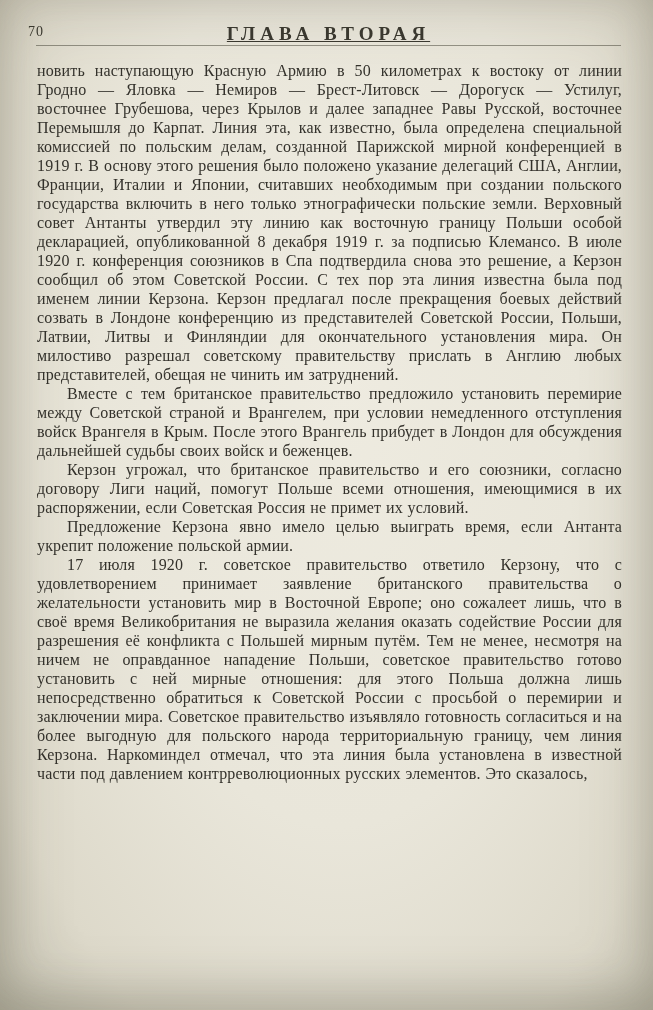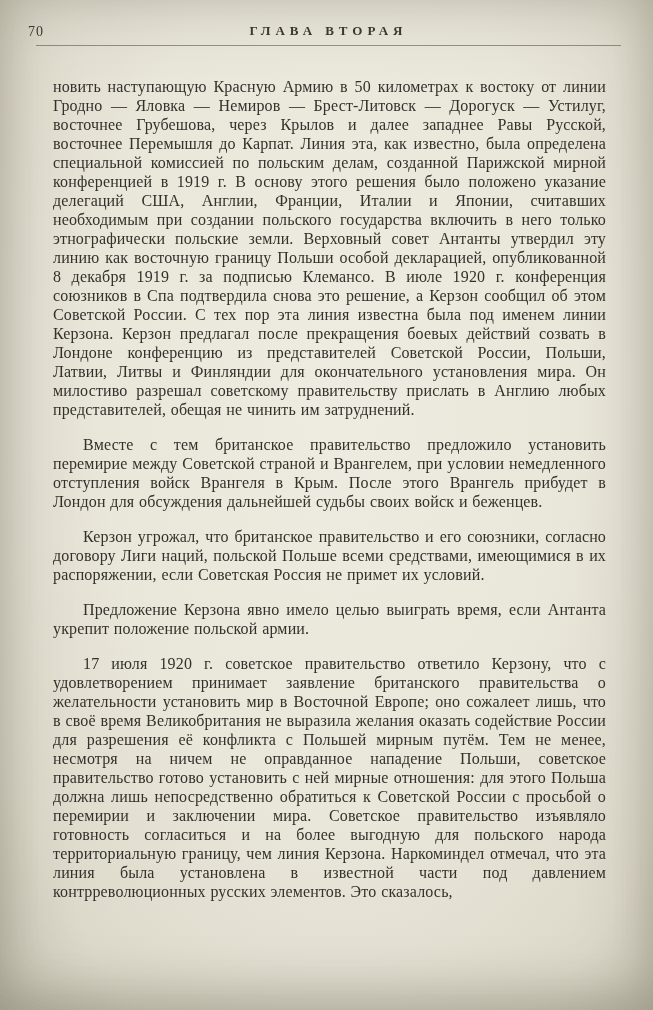--- a/index.html
+++ b/index.html
@@ -32,24 +32,25 @@
     font-size: 14px;
     letter-spacing: 1px;
     color: #3a382f;
   }
   .running-title {
     position: absolute;
     left: 0;
     right: 0;
     top: 0;
     text-align: center;
-    font-size: 13px;
+    font-size: 19px;
     letter-spacing: 5px;
     font-weight: bold;
     color: #3a382f;
+    text-decoration: underline;
   }
   .header-rule {
     position: absolute;
     top: 45px;
     left: 36px;
     right: 32px;
     height: 1px;
     background: rgba(62, 59, 47, 0.5);
   }
   .body-text {
@@ -58,21 +59,21 @@
     left: 37px;
     right: 31px;
     text-align: justify;
     font-size: 16px;
     line-height: 19px;
     letter-spacing: 0.15px;
     word-spacing: 0.6px;
     text-rendering: optimizeLegibility;
   }
   .para {
-    margin: 16px;
+    margin: 0;
     text-indent: 30px;
   }
   .para.continuation {
     text-indent: 0;
   }
 </style>
 </head>
 <body>
 
 <div class="scan">
@@ -80,18 +81,18 @@
   <div class="page-header">
     <span class="page-number">70</span>
     <span class="running-title">ГЛАВА ВТОРАЯ</span>
   </div>
 
   <div class="header-rule"></div>
 
   <div class="body-text">
     <p class="para continuation">новить наступающую Красную Армию в 50 километрах к востоку от линии Гродно — Яловка — Немиров — Брест-Литовск — Дорогуск — Устилуг, восточнее Грубешова, через Крылов и далее западнее Равы Русской, восточнее Перемышля до Карпат. Линия эта, как известно, была определена специальной комиссией по польским делам, созданной Парижской мирной конференцией в 1919 г. В основу этого решения было положено указание делегаций США, Англии, Франции, Италии и Японии, считавших необходимым при создании польского государства включить в него только этнографически польские земли. Верховный совет Антанты утвердил эту линию как восточную границу Польши особой декларацией, опубликованной 8 декабря 1919 г. за подписью Клемансо. В июле 1920 г. конференция союзников в Спа подтвердила снова это решение, а Керзон сообщил об этом Советской России. С тех пор эта линия известна была под именем линии Керзона. Керзон предлагал после прекращения боевых действий созвать в Лондоне конференцию из представителей Советской России, Польши, Латвии, Литвы и Финляндии для окончательного установления мира. Он милостиво разрешал советскому правительству прислать в Англию любых представителей, обещая не чинить им затруднений.</p>
     <p class="para">Вместе с тем британское правительство предложило установить перемирие между Советской страной и Врангелем, при условии немедленного отступления войск Врангеля в Крым. После этого Врангель прибудет в Лондон для обсуждения дальнейшей судьбы своих войск и беженцев.</p>
-    <p class="para">Керзон угрожал, что британское правительство и его союзники, согласно договору Лиги наций, польской Польше всеми средствами, имеющимися в их распоряжении, если Советская Россия не примет их условий.</p>
+    <p class="para">Керзон угрожал, что британское правительство и его союзники, согласно договору Лиги наций, помогут Польше всеми отношения, имеющимися в их распоряжении, если Советская Россия не примет их условий.</p>
     <p class="para">Предложение Керзона явно имело целью выиграть время, если Антанта укрепит положение польской армии.</p>
     <p class="para">17 июля 1920 г. советское правительство ответило Керзону, что с удовлетворением принимает заявление британского правительства о желательности установить мир в Восточной Европе; оно сожалеет лишь, что в своё время Великобритания не выразила желания оказать содействие России для разрешения её конфликта с Польшей мирным путём. Тем не менее, несмотря на ничем не оправданное нападение Польши, советское правительство готово установить с ней мирные отношения: для этого Польша должна лишь непосредственно обратиться к Советской России с просьбой о перемирии и заключении мира. Советское правительство изъявляло готовность согласиться и на более выгодную для польского народа территориальную границу, чем линия Керзона. Наркоминдел отмечал, что эта линия была установлена в известной части под давлением контрреволюционных русских элементов. Это сказалось,</p>
   </div>
 
 </div>
 
 </body></html>

